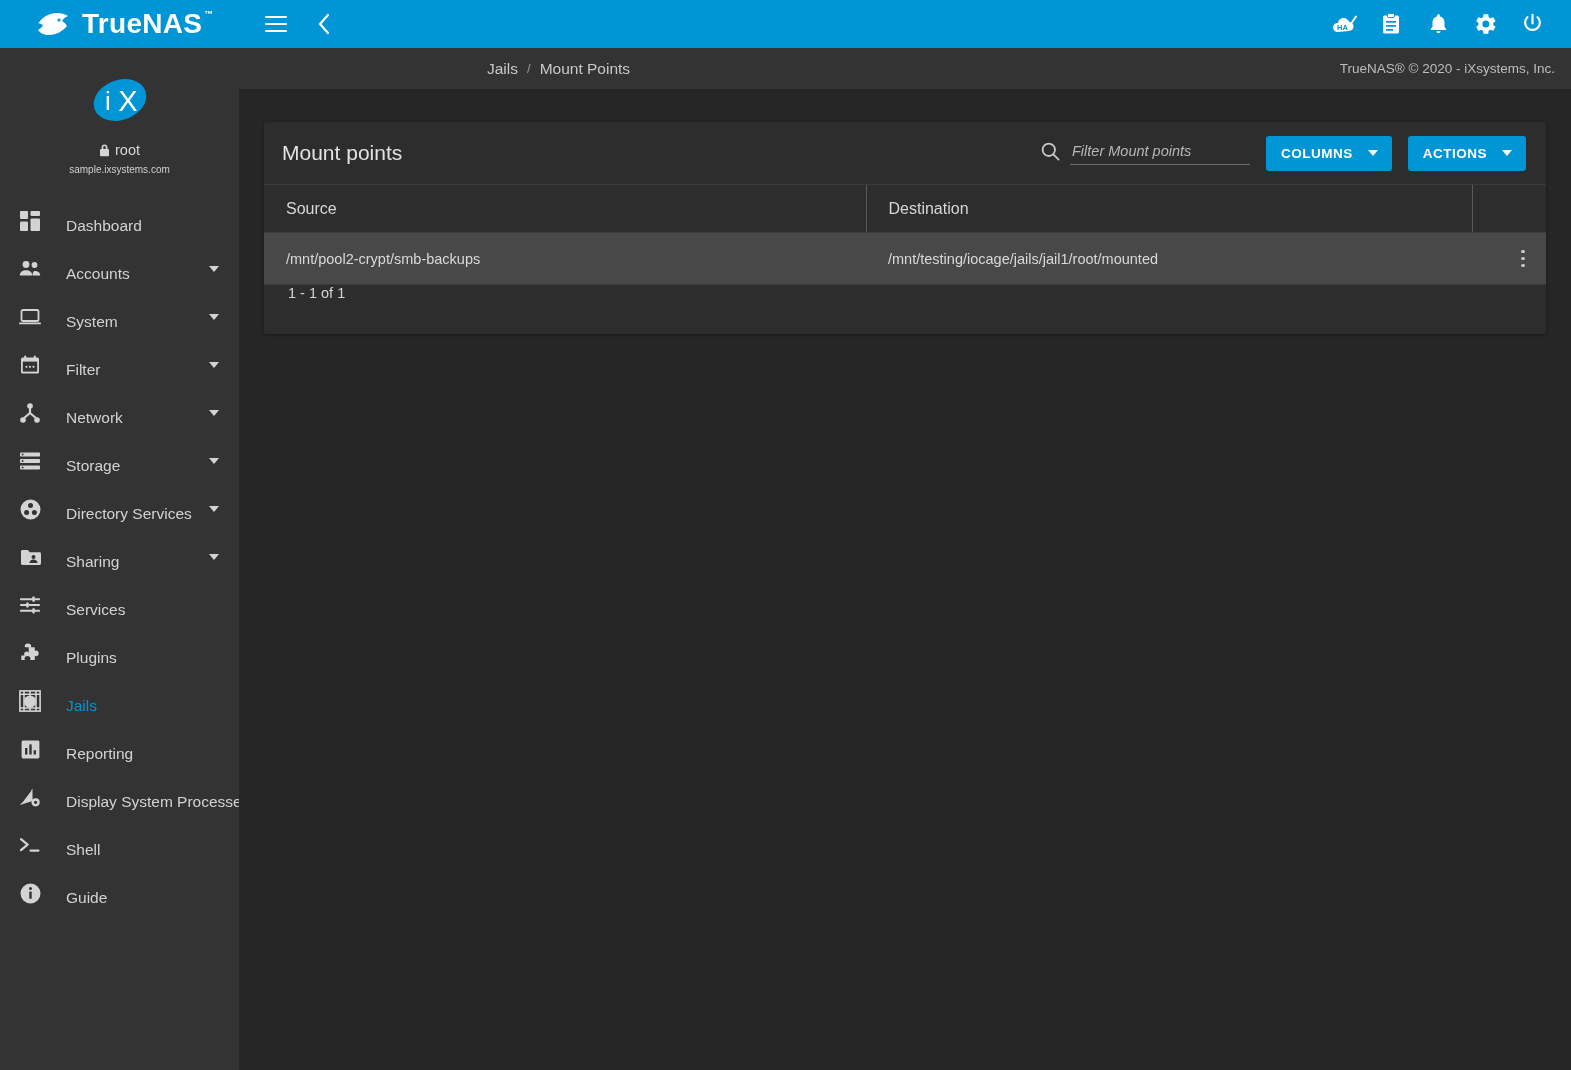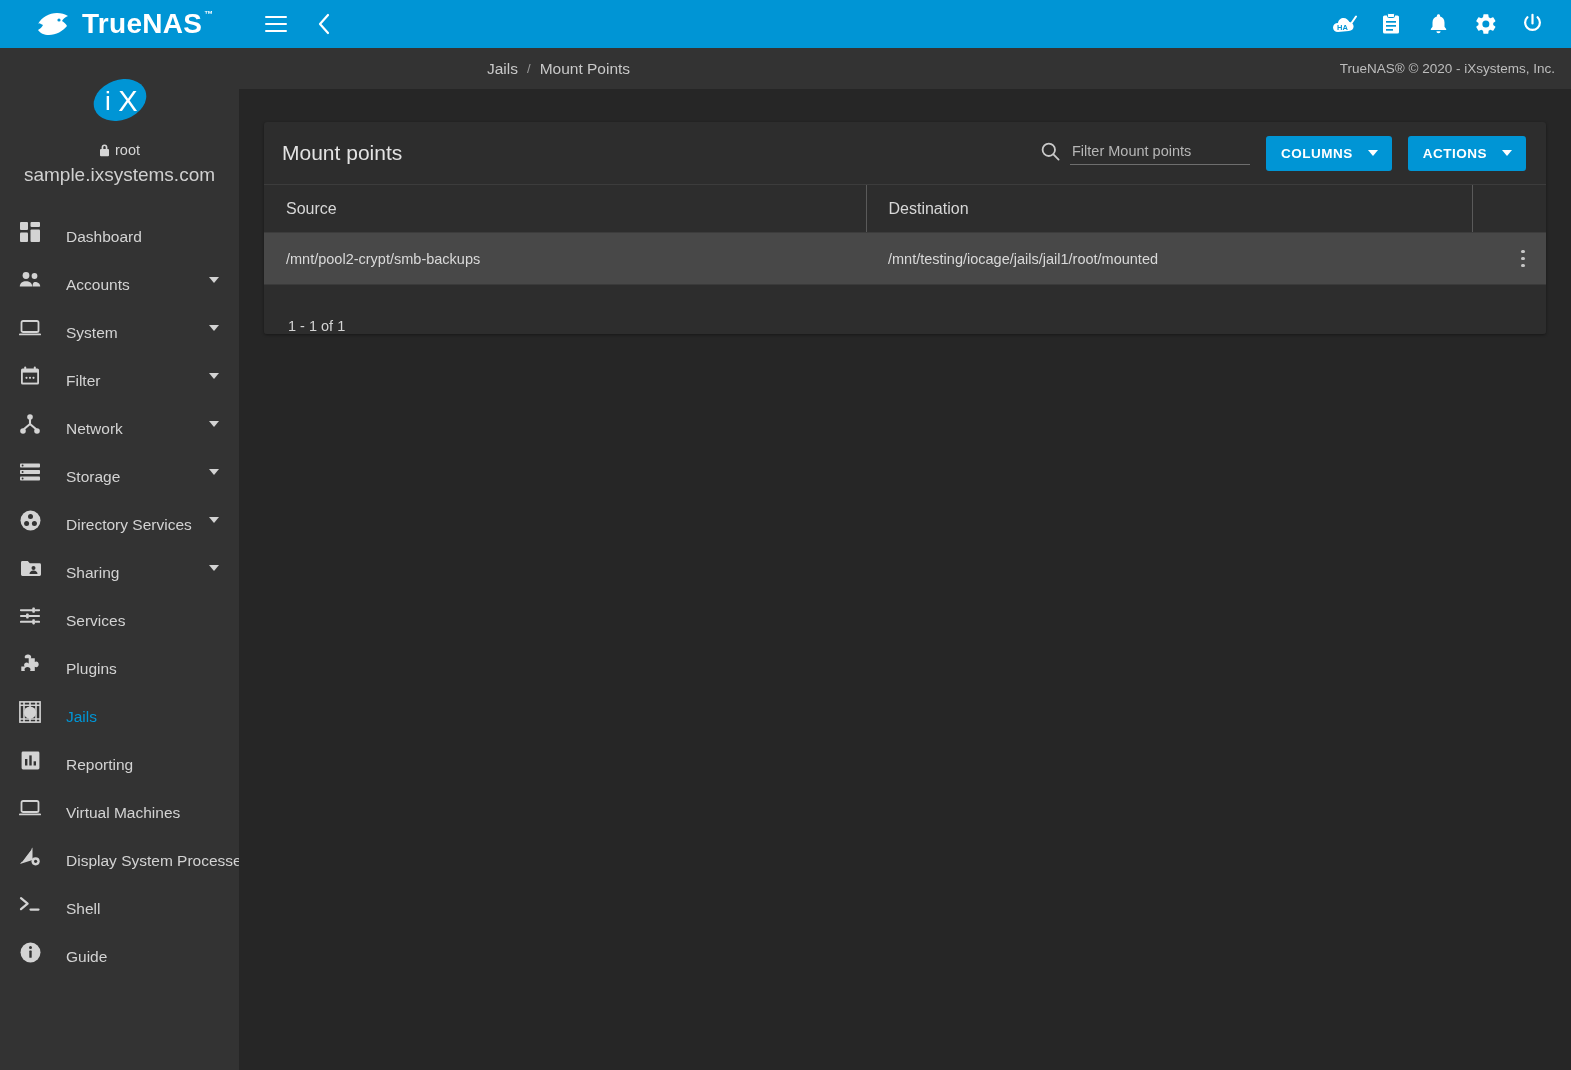--- a/index.html
+++ b/index.html
@@ -91,21 +91,21 @@
     display: flex;
     align-items: center;
     gap: 5px;
     color: #d5d5d5;
     font-size: 14.5px;
   }
   .lock-icon { display:block; }
   .host-line {
     margin-top: 6px;
     color: #d0d0d0;
-    font-size: 19px;
+    font-size: 10px;
   }
   .nav { margin-top: 22px; }
   .nav-item {
     height: 48px;
     display: flex;
     align-items: center;
     padding: 0 16px 0 12px;
     cursor: pointer;
     color: #d3d3d3;
     font-size: 15.5px;
@@ -173,20 +173,21 @@
   .filter-input {
     width: 180px;
     background: transparent;
     border: none;
     border-bottom: 1px solid #6e6e6e;
     color: #d2d2d2;
     font-size: 14.5px;
     font-family: "Liberation Sans", sans-serif;
     padding: 0 0 5px 2px;
     outline: none;
+    font-style: italic;
   }
   .filter-input::placeholder { color: #b6b6b6; }
   .btn {
     height: 35px;
     background: #0095d5;
     color: #ffffff;
     border: none;
     border-radius: 3px;
     font-size: 13.5px;
     font-weight: 700;
@@ -234,21 +235,21 @@
     cursor: pointer;
     margin-left: auto;
     margin-right: 8px;
   }
   .kebab i { width: 3.5px; height: 3.5px; border-radius: 50%; background: #c6c6c6; display:block; }
   td.cell-actions { padding: 0; }
   .cell-actions-inner { display: flex; align-items: center; justify-content: flex-end; height: 51px; }
   .card-footer {
     height: 49px;
     display: flex;
-    align-items: flex-end;
+    align-items: flex-start;
     padding-left: 24px;
     color: #d4d4d4;
     font-size: 14.5px;
     background: #2d2d2d;
   }
 </style>
 </head>
 <body>
 
 <div class="topbar">
@@ -478,29 +479,20 @@
           <svg width="19" height="19" viewBox="0 0 19 19">
               <rect x="0.6" y="0.6" width="17.8" height="17.8" rx="1.4" fill="#d3d3d3"></rect>
               <rect x="4" y="8" width="2.4" height="6.5" fill="#333333"></rect>
               <rect x="8.3" y="4.4" width="2.4" height="10.1" fill="#333333"></rect>
               <rect x="12.6" y="10.3" width="2.4" height="4.2" fill="#333333"></rect>
             </svg>
         </span>
         <span class="nav-label">Reporting</span>
       </div>
 
-      <div class="nav-item">
-        <span class="nav-ico">
-          <svg width="22" height="18" viewBox="0 0 22 18">
-              <rect x="2.5" y="2" width="17" height="11" rx="1.6" fill="none" stroke="#d3d3d3" stroke-width="1.8"></rect>
-              <rect x="0" y="14.4" width="22" height="1.9" rx="0.9" fill="#d3d3d3"></rect>
-            </svg>
-        </span>
-        <span class="nav-label">Virtual Machines</span>
-      </div>
 
       <div class="nav-item">
         <span class="nav-ico">
           <svg width="22" height="20" viewBox="0 0 22 20">
               <path d="M1 18 L13.5 1.6 V14 Z" fill="#d3d3d3"></path>
               <path d="M2.5 15.5 L12 3" stroke="#333333" stroke-width="1.3"></path>
               <circle cx="16.6" cy="15.3" r="4.1" fill="#d3d3d3"></circle>
               <circle cx="16.6" cy="15.3" r="1.6" fill="#333333"></circle>
             </svg>
         </span>

